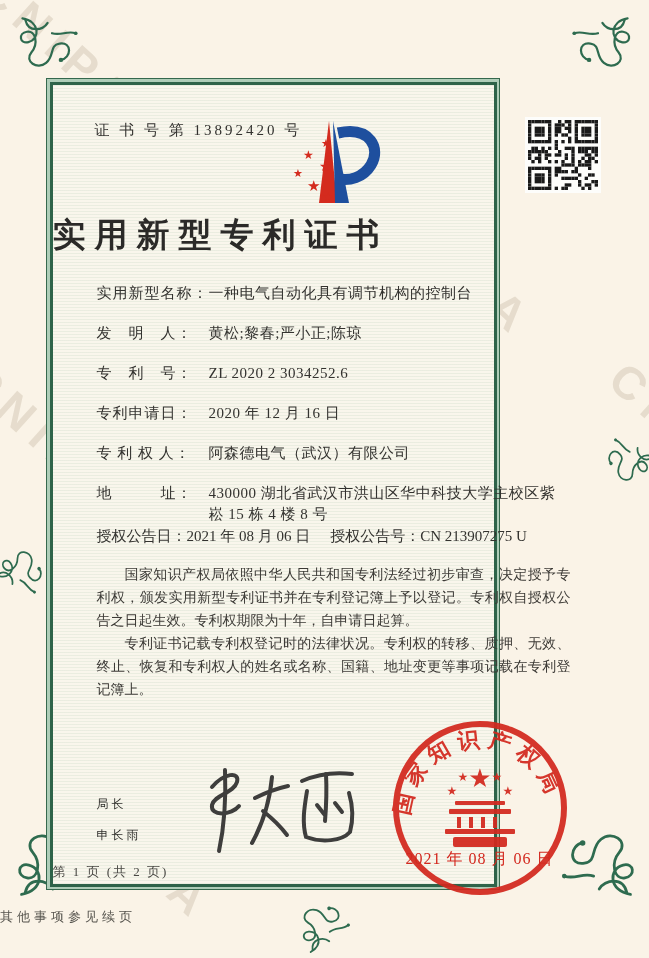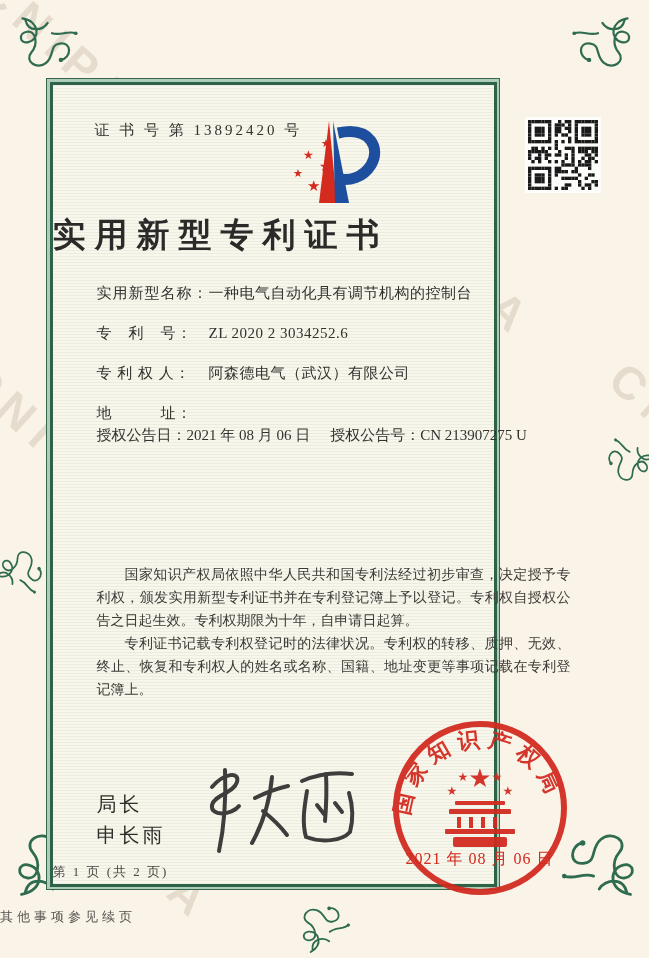--- a/index.html
+++ b/index.html
@@ -45,21 +45,21 @@
   .fvalue{flex:1;letter-spacing:0.5px;}
   .grant-row{display:flex;line-height:21px;margin-top:1px;}
   .grant-row .g2{margin-left:20px;}
   
   .body-text{
     position:absolute;left:44px;top:478px;width:474px;
     font-size:14px;line-height:23px;color:#3c3a36;text-align:justify;
   }
   .body-text p{margin:0;text-indent:2em;}
   
-  .signer{position:absolute;left:44px;top:704px;font-size:20px;letter-spacing:3px;color:#2f2e2b;line-height:31px;
+  .signer{position:absolute;left:44px;top:704px;font-size:12px;letter-spacing:3px;color:#2f2e2b;line-height:31px;
           font-family:"Liberation Sans","DejaVu Sans",sans-serif;}
   .signature{position:absolute;left:128px;top:678px;width:196px;height:100px;}
   
   .seal{position:absolute;left:336px;top:632px;width:182px;height:182px;opacity:0.93;}
   .seal-date{
     position:absolute;left:342px;top:764px;width:170px;text-align:center;
     font-size:16px;color:#d3281e;letter-spacing:1px;white-space:nowrap;
   }
   
   .page-footer{
@@ -357,29 +357,38 @@
         </svg>
 
       <div class="title">实用新型专利证书</div>
 
       <div class="fields">
         <div class="frow">
           <span class="flabel">实用新型名称：</span>
           <span class="fvalue">一种电气自动化具有调节机构的控制台</span>
         </div>
         <div class="frow">
+          <span class="flabel">发　明　人：</span>
+          <span class="fvalue">黄松;黎春;严小正;陈琼</span>
+        </div>
+        <div class="frow">
           <span class="flabel">专　利　号：</span>
           <span class="fvalue">ZL 2020 2 3034252.6</span>
+        </div>
+        <div class="frow">
+          <span class="flabel">专利申请日：</span>
+          <span class="fvalue">2020 年 12 月 16 日</span>
         </div>
         <div class="frow">
           <span class="flabel">专 利 权 人：</span>
           <span class="fvalue">阿森德电气（武汉）有限公司</span>
         </div>
         <div class="frow" style="margin-bottom:0;">
           <span class="flabel">地　　　址：</span>
+          <span class="fvalue">430000 湖北省武汉市洪山区华中科技大学主校区紫崧 15 栋 4 楼 8 号</span>
         </div>
         <div class="grant-row">
           <span>授权公告日：</span>
           <span>2021 年 08 月 06 日</span>
           <span class="g2">授权公告号：</span>
           <span>CN 213907275 U</span>
         </div>
       </div>
 
       <div class="body-text">

